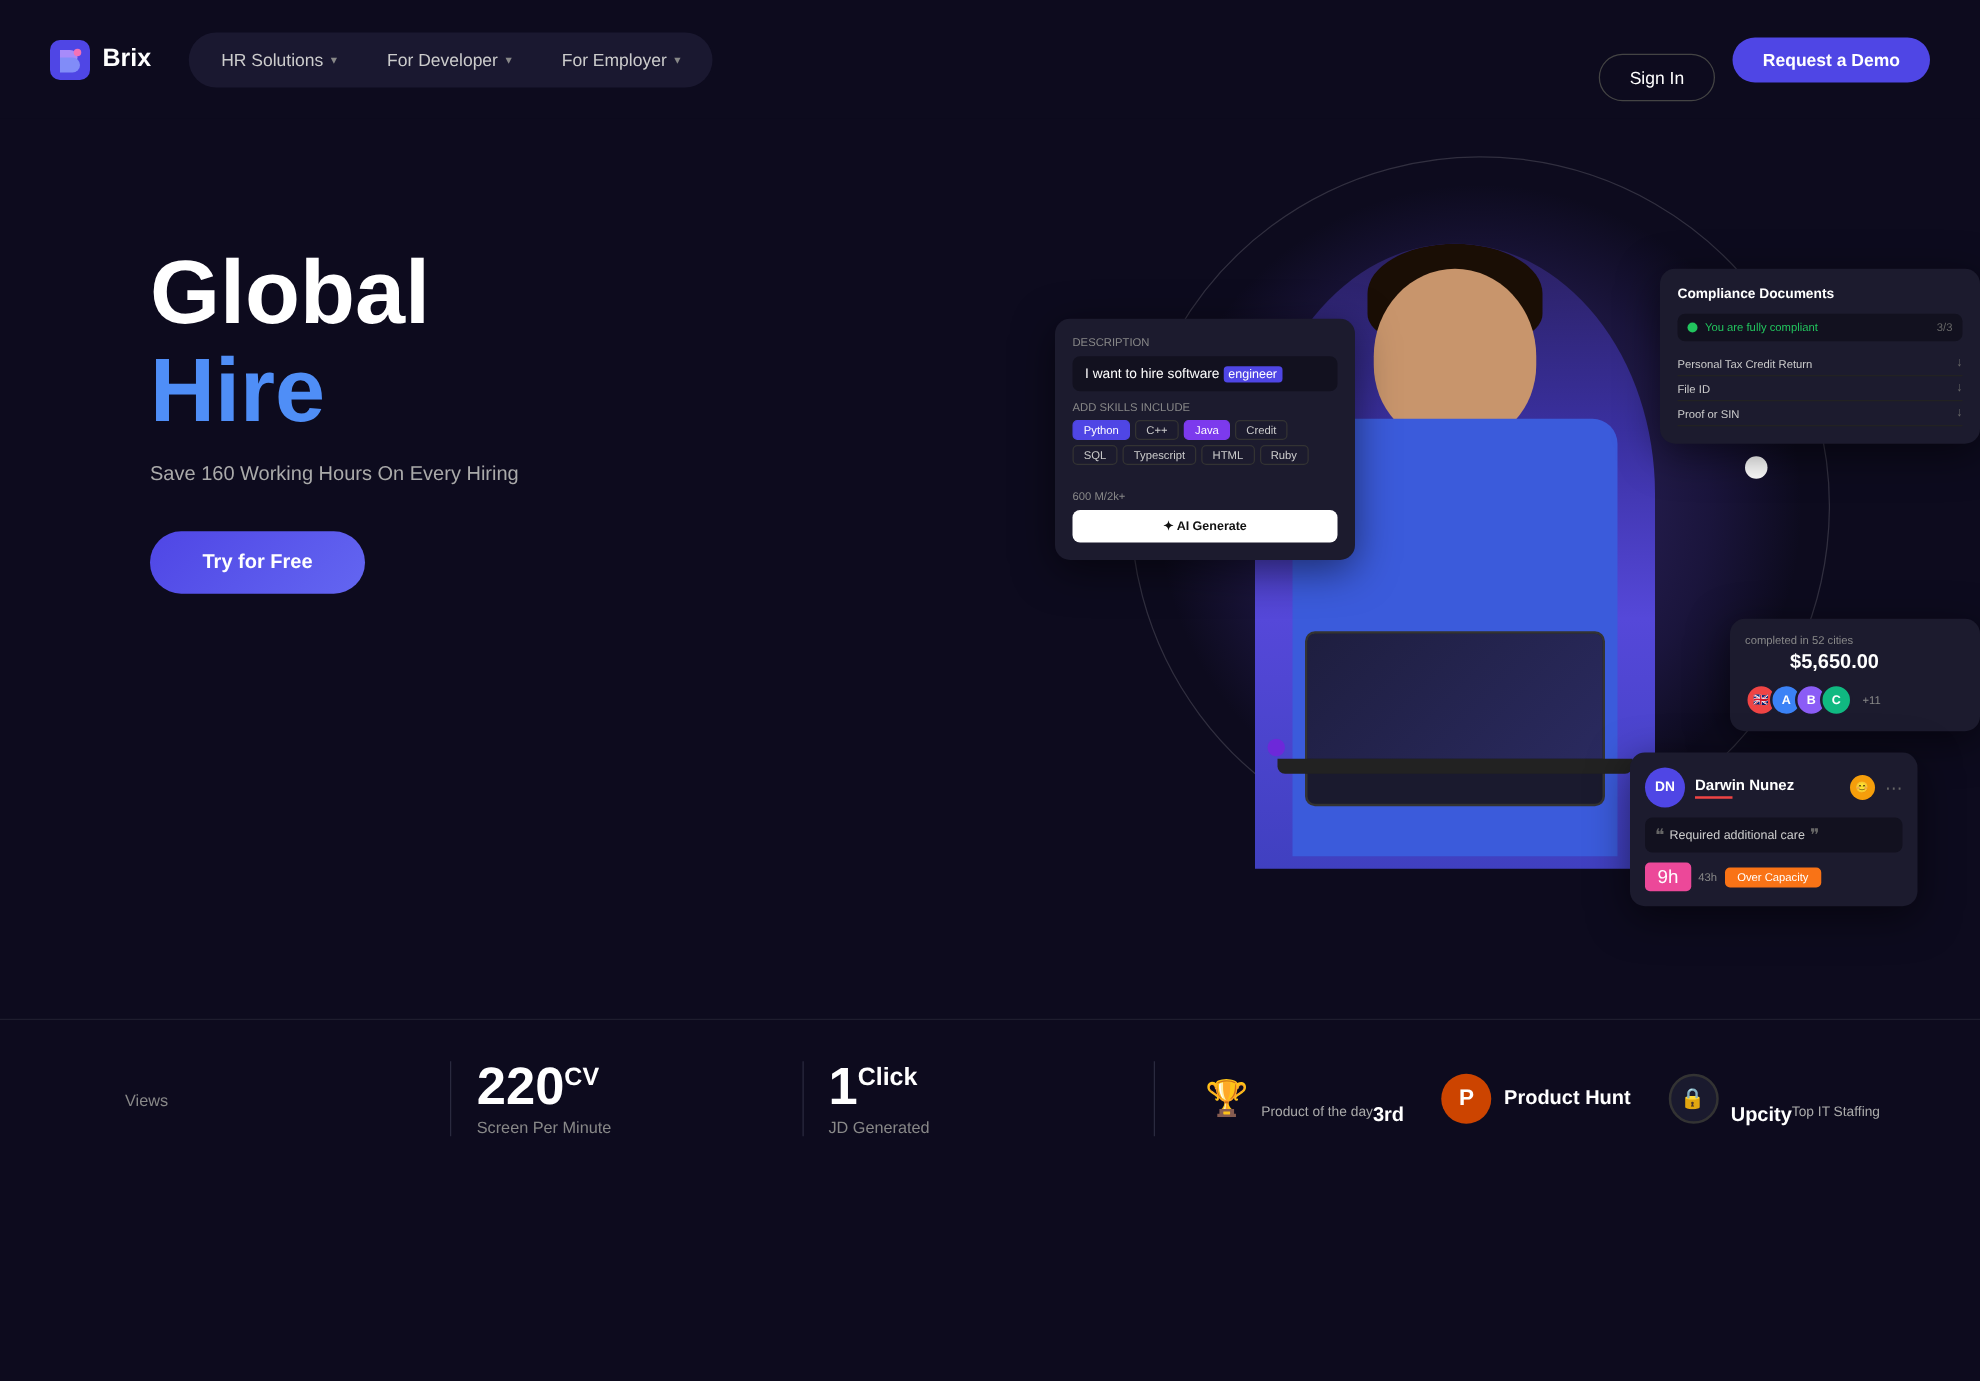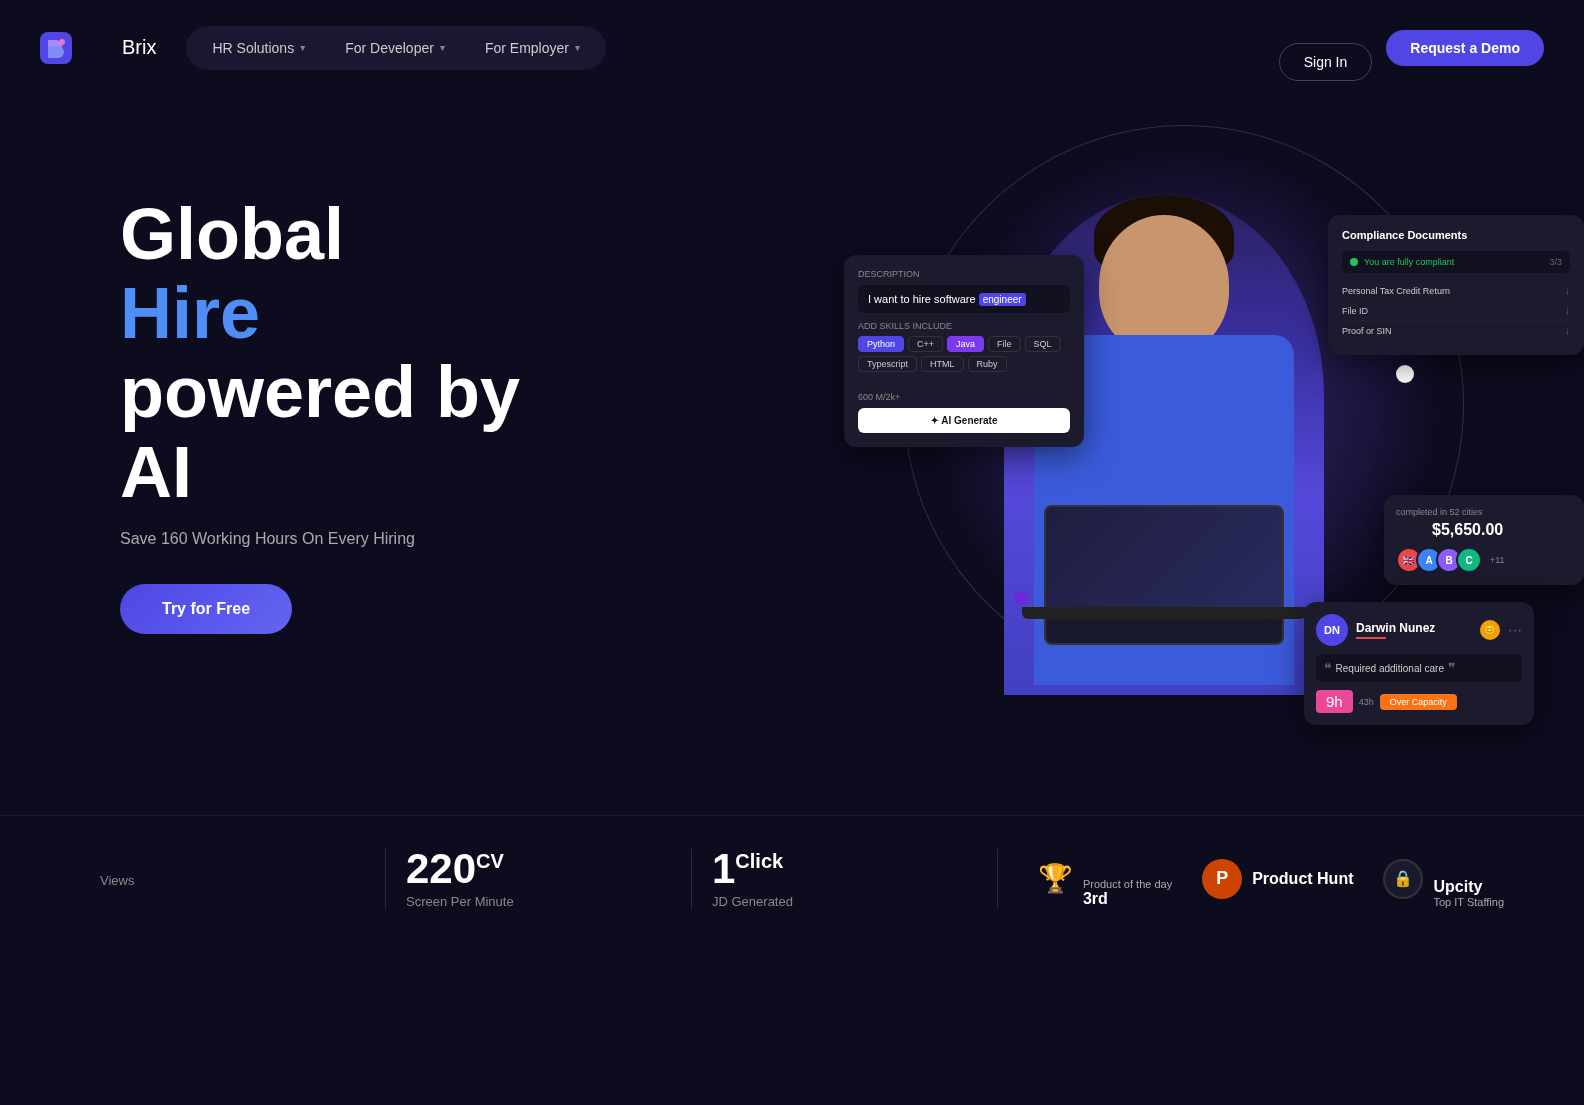--- a/index.html
+++ b/index.html
@@ -25,23 +25,22 @@
       display: flex;
       align-items: center;
       gap: 10px;
     }
     .logo-icon {
       width: 32px;
       height: 32px;
     }
     .logo-text {
       font-size: 20px;
-      font-weight: 400;
-      color: #fff;
-      margin-left: 40px;
+      font-weight: 700;
+      color: #fff;
     }
     .nav-menu {
       display: flex;
       align-items: center;
       gap: 4px;
       background: #1a1830;
       border-radius: 30px;
       padding: 6px 8px;
       margin-left: 20px;
     }
@@ -564,21 +563,21 @@
       gap: 30px;
       padding-left: 40px;
     }
     .badge-item {
       display: flex;
       align-items: center;
       gap: 10px;
     }
     .badge-text {
       display: flex;
-      flex-direction: column;
+      flex-direction: row;
       margin-top: 28px;
     }
     .badge-label {
       font-size: 11px;
       color: #aaa;
     }
     .badge-value {
       font-size: 16px;
       font-weight: 700;
       color: #fff;
@@ -638,21 +637,20 @@
   <div class="nav-right">
     <button class="btn-signin">Sign In</button>
     <button class="btn-demo">Request a Demo</button>
   </div>
 </nav>
 
 <section class="hero">
   <div class="hero-content">
     <div class="hero-title-global">Global</div>
     <div class="hero-title-hire">Hire</div>
-    <div class="hero-title-powered">powered by AI</div>
     <p class="hero-subtitle">Save 160 Working Hours On Every Hiring</p>
     <button class="btn-try">Try for Free</button>
   </div>
 
   <div class="hero-visual">
 
     <div class="glow-circle"></div>
 
     <div class="orbit-ring" style="width:560px;height:560px;top:10px;left:120px;transform:rotate(-15deg);"></div>
     <div class="orbit-dot" style="bottom:160px;left:230px;"></div>
@@ -679,21 +677,21 @@
     <div class="card card-jd">
       <div class="card-jd-label">DESCRIPTION</div>
       <div class="card-jd-input">
         <span class="card-jd-typed">I want to hire software <span>engineer</span></span>
       </div>
       <div class="card-jd-skills-label">ADD SKILLS INCLUDE</div>
       <div class="skill-tags">
         <span class="skill-tag active">Python</span>
         <span class="skill-tag">C++</span>
         <span class="skill-tag active2">Java</span>
-        <span class="skill-tag">File</span>
+        <span class="skill-tag">Credit</span>
         <span class="skill-tag">SQL</span>
         <span class="skill-tag">Typescript</span>
         <span class="skill-tag">HTML</span>
         <span class="skill-tag">Ruby</span>
       </div>
       <div class="card-jd-footer">600 M/2k+</div>
       <div class="btn-ai-generate">✦ AI Generate</div>
     </div>
 
     <div class="card card-compliance">

